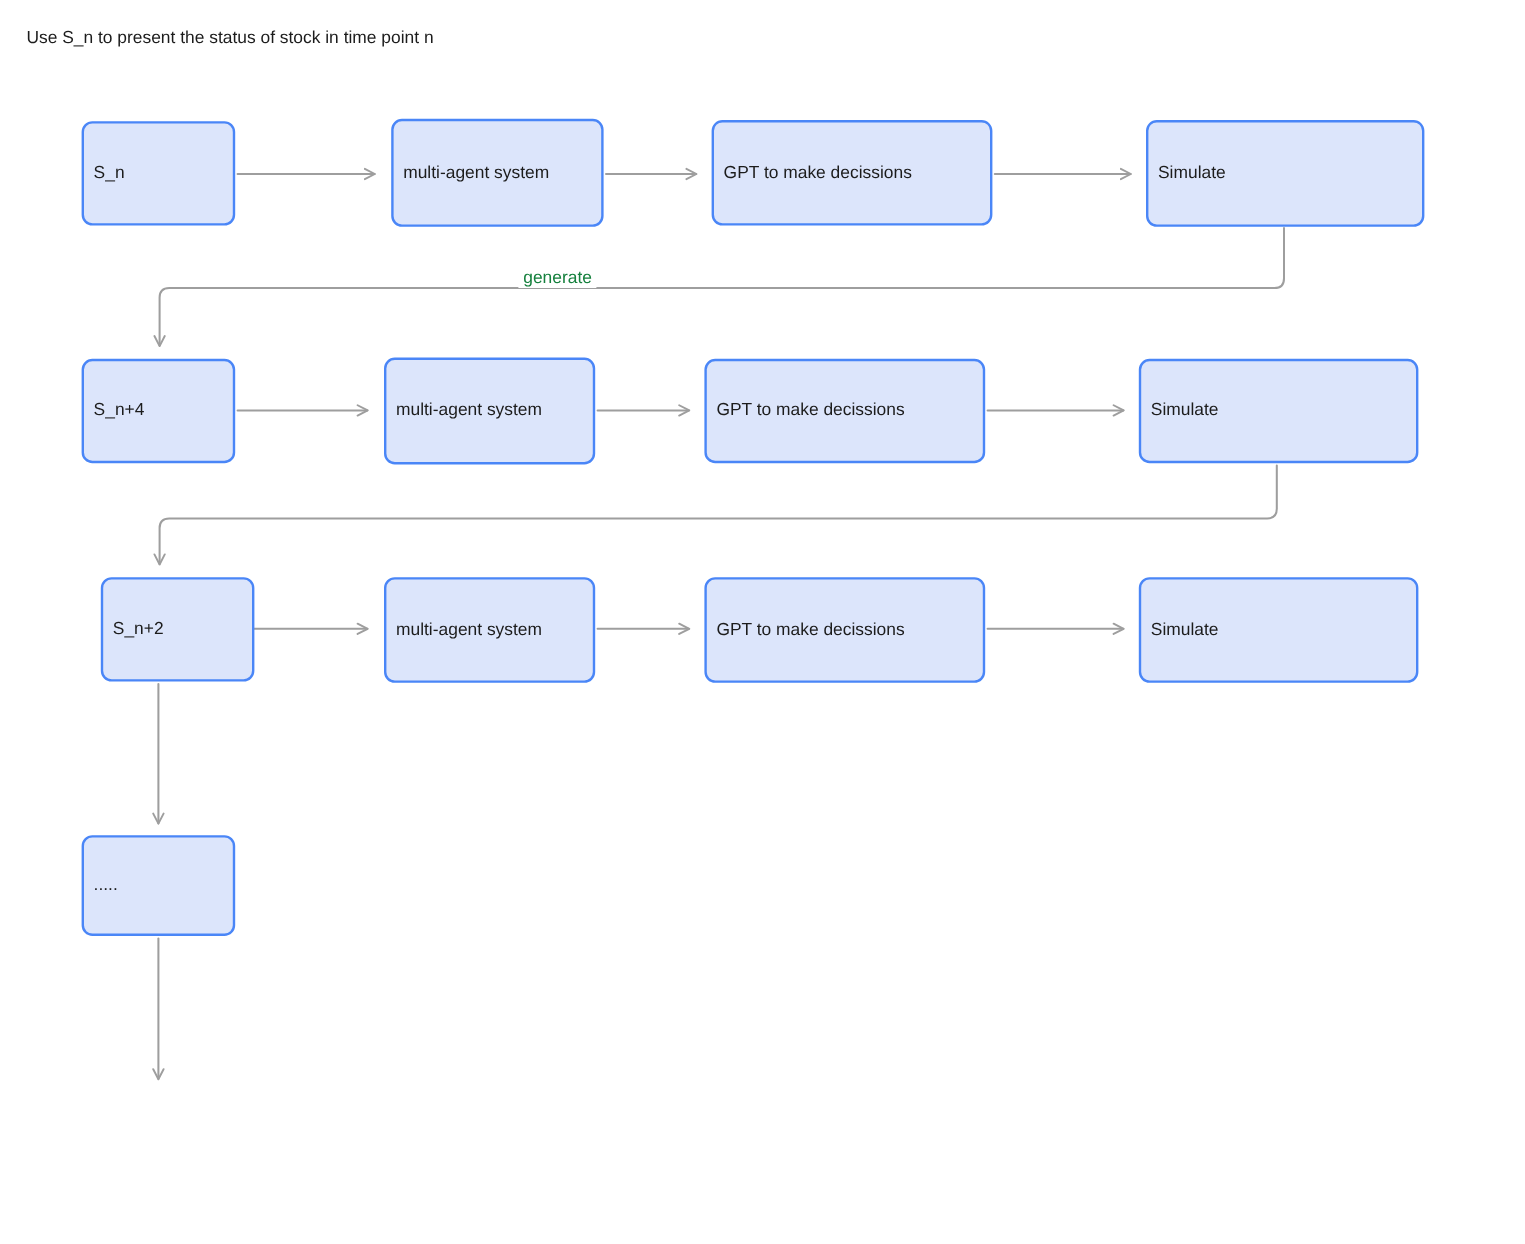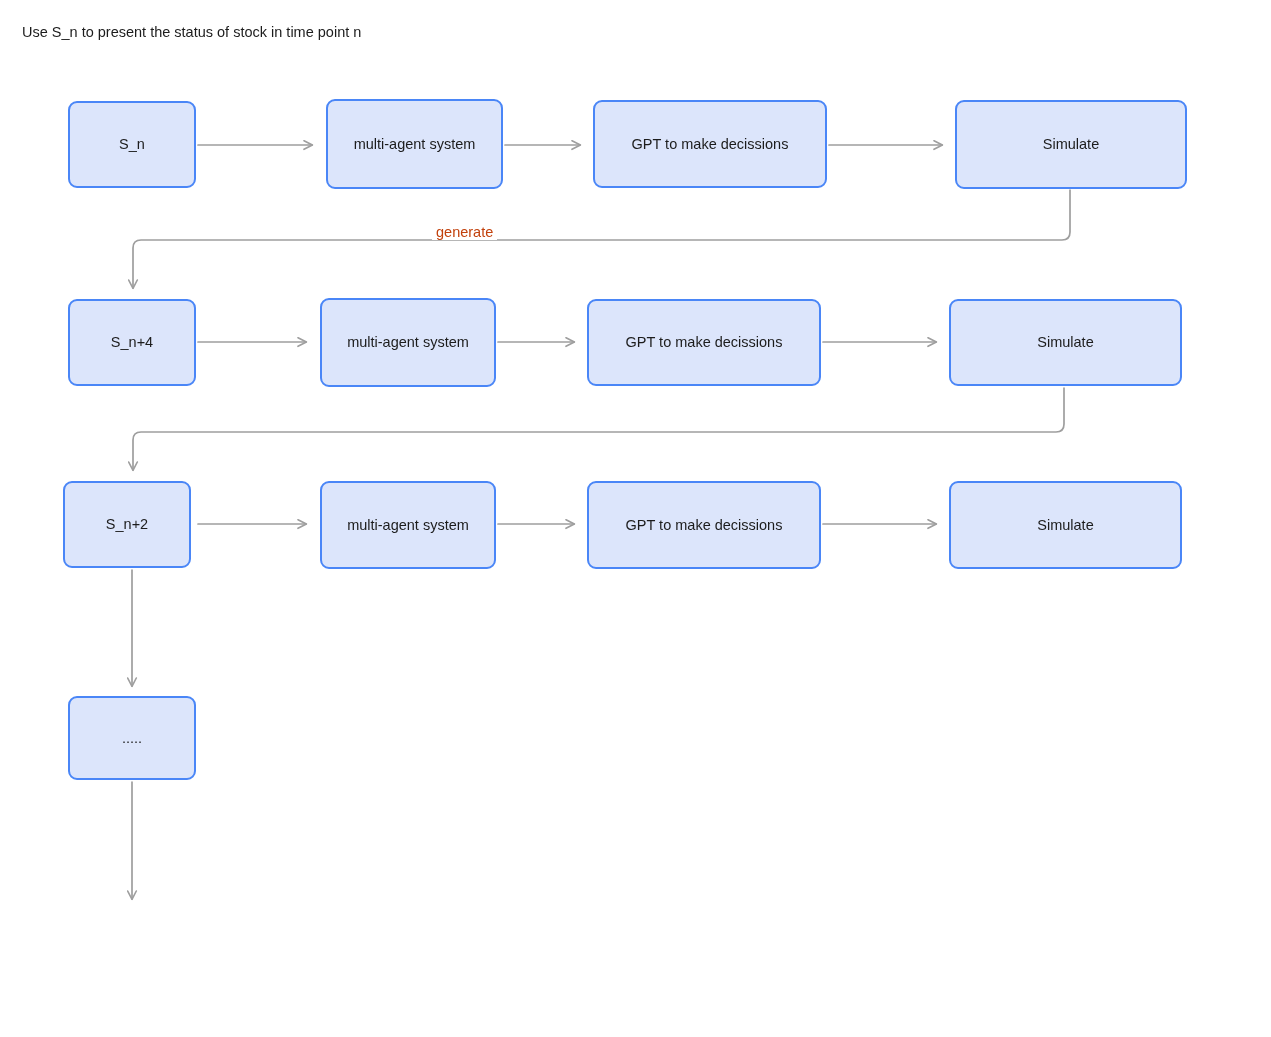--- a/index.html
+++ b/index.html
@@ -38,33 +38,32 @@
     white-space: nowrap;
   }
   .node {
     position: absolute;
     box-sizing: border-box;
     background: #dce5fb;
     border: 2px solid #4a86f7;
     border-radius: 9px;
     display: flex;
     align-items: center;
-    justify-content: center;
     text-align: center;
     font-size: 14.5px;
     line-height: 1.25;
     color: #1c1c1c;
     padding: 4px 8px;
     white-space: nowrap;
   }
   .edge-label {
     position: absolute;
     font-size: 14.5px;
     line-height: 16px;
-    color: #c2410c;
+    color: #15803d;
     background: #ffffff;
     padding: 0 4px;
     white-space: nowrap;
   }
 </style>
 </head>
 <body>
 
 <div id="canvas">
 
@@ -119,21 +118,21 @@
   <div class="node" style="left:320px; top:298px; width:176px; height:89px;">
     <span>multi-agent system</span>
   </div>
   <div class="node" style="left:587px; top:299px; width:234px; height:87px;">
     <span>GPT to make decissions</span>
   </div>
   <div class="node" style="left:949px; top:299px; width:233px; height:87px;">
     <span>Simulate</span>
   </div>
 
-  <div class="node" style="left:63px; top:481px; width:128px; height:87px;">
+  <div class="node" style="left:84px; top:481px; width:128px; height:87px;">
     <span>S_n+2</span>
   </div>
   <div class="node" style="left:320px; top:481px; width:176px; height:88px;">
     <span>multi-agent system</span>
   </div>
   <div class="node" style="left:587px; top:481px; width:234px; height:88px;">
     <span>GPT to make decissions</span>
   </div>
   <div class="node" style="left:949px; top:481px; width:233px; height:88px;">
     <span>Simulate</span>

